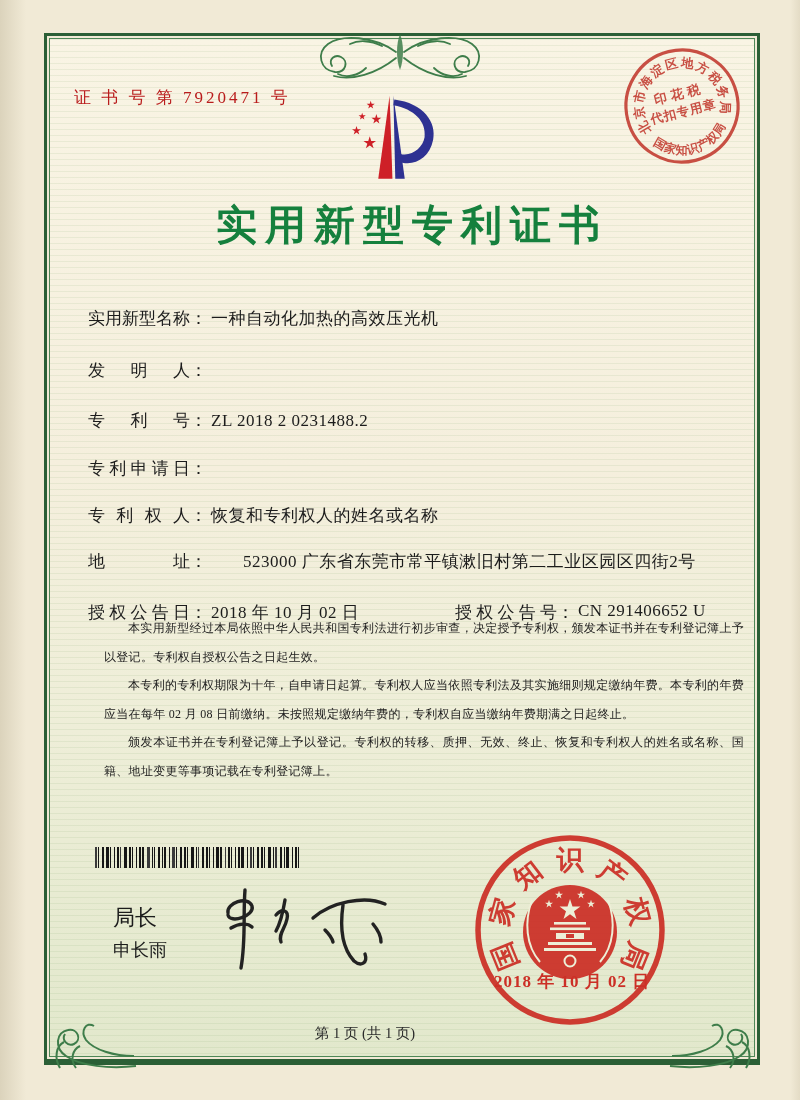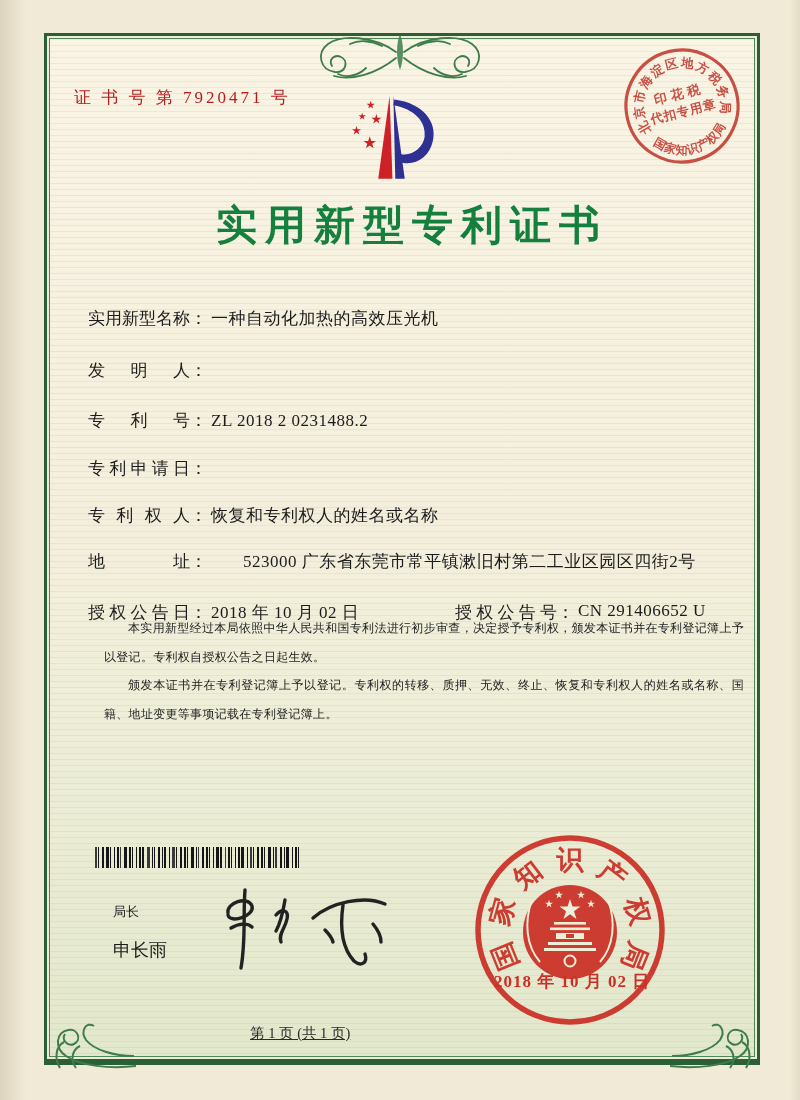--- a/index.html
+++ b/index.html
@@ -42,28 +42,28 @@
   .fvalue{letter-spacing:.5px;}
   .fvalue.wrap{width:490px;margin-left:32px;}
   .row-name{top:306px;} .row-inventors{top:358px;} .row-patentno{top:408px;}
   .row-filing{top:456px;} .row-patentee{top:503px;} .row-address{top:549px;}
   .row-grant{position:absolute;left:88px;top:601px;width:640px;}
   .grant-left{position:absolute;left:0;top:0;display:flex;font-size:17px;}
   .grant-right{position:absolute;left:367px;top:0;display:flex;font-size:17px;}
   .paras{position:absolute;left:88px;top:614px;width:640px;font-size:12px;line-height:28.5px;text-align:justify;margin-left:16px;}
   .paras p{margin:0;text-indent:2em;letter-spacing:.3px;}
   .barcode{position:absolute;left:95px;top:847px;width:210px;height:21px;}
-  .sig-title{position:absolute;left:113px;top:903px;font-size:13px;font-family:Liberation Sans, sans-serif;}
+  .sig-title{position:absolute;left:113px;top:903px;font-size:22px;font-family:Liberation Sans, sans-serif;}
   .sig-name{position:absolute;left:113px;top:938px;font-size:18px;font-family:Liberation Mono, monospace;}
   .sig-hand{position:absolute;left:215px;top:878px;width:200px;height:96px;}
   .seal{position:absolute;left:470px;top:830px;width:200px;height:200px;opacity:.93;}
   .seal-date{position:absolute;left:472px;top:970px;width:200px;text-align:center;
     font-size:17px;font-weight:bold;letter-spacing:1px;color:var(--seal-red);}
   .tax-stamp{position:absolute;left:612px;top:36px;width:140px;height:140px;transform:rotate(-14deg);opacity:.88;}
-  .footer-text{position:absolute;left:250px;top:1024px;width:230px;font-size:14.5px;color:#2a2a2a;text-decoration:underline;}
+  .footer-text{position:absolute;left:250px;top:1024px;width:230px;text-align:center;font-size:14.5px;color:#2a2a2a;}
 </style>
 </head>
 <body>
 
 <div class="page">
   <div class="scan-edge-left"></div>
   <div class="scan-edge-right"></div>
 
   <div class="frame">
     <div class="frame-inner"></div>
@@ -190,20 +190,21 @@
           <span>告</span>
           <span>号</span>
         </span>
         <span class="fcolon">：</span>
         <span class="fvalue">CN 291406652 U</span>
     </div>
   </div>
 
   <div class="paras">
     <p>本实用新型经过本局依照中华人民共和国专利法进行初步审查，决定授予专利权，颁发本证书并在专利登记簿上予以登记。专利权自授权公告之日起生效。</p>
+    <p>本专利的专利权期限为十年，自申请日起算。专利权人应当依照专利法及其实施细则规定缴纳年费。本专利的年费应当在每年 02 月 08 日前缴纳。未按照规定缴纳年费的，专利权自应当缴纳年费期满之日起终止。</p>
     <p>颁发本证书并在专利登记簿上予以登记。专利权的转移、质押、无效、终止、恢复和专利权人的姓名或名称、国籍、地址变更等事项记载在专利登记簿上。</p>
   </div>
 
   <svg id="barcode-svg" class="barcode" viewBox="0 0 210 21">
       <rect x="0" y="0" width="2" height="21" fill="#3a3a3a"></rect>
       <rect x="3" y="0" width="1" height="21" fill="#161616"></rect>
       <rect x="7" y="0" width="2" height="21" fill="#161616"></rect>
       <rect x="11" y="0" width="3" height="21" fill="#161616"></rect>
       <rect x="15" y="0" width="1" height="21" fill="#161616"></rect>
       <rect x="19" y="0" width="1" height="21" fill="#161616"></rect>

